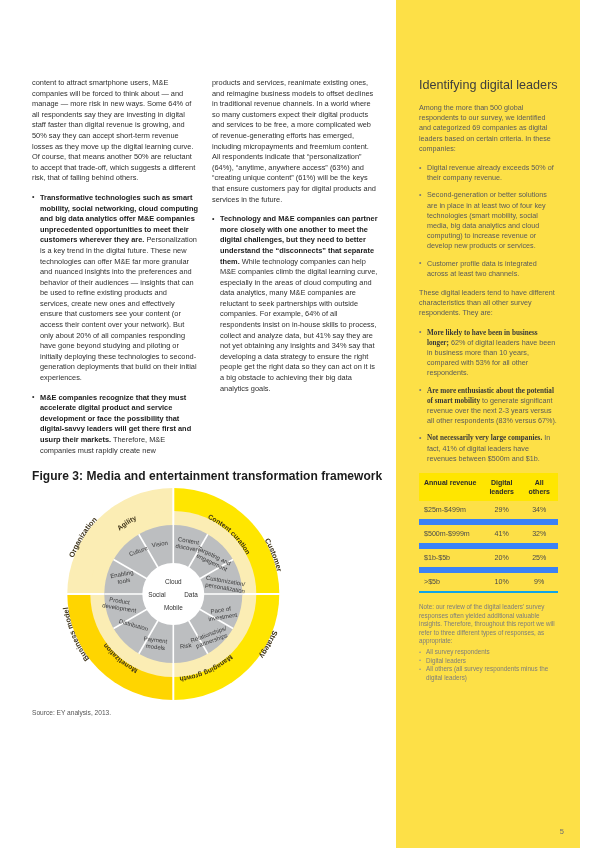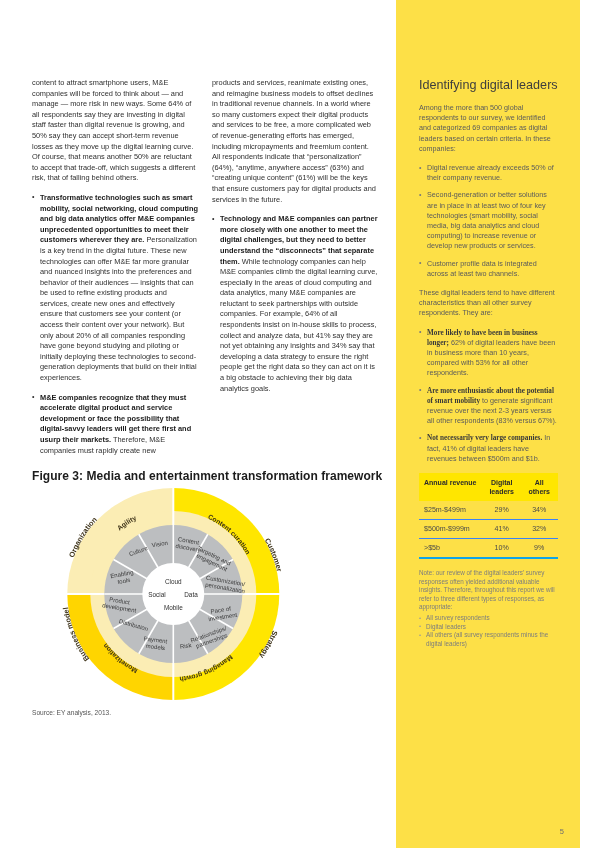--- a/index.html
+++ b/index.html
@@ -143,21 +143,21 @@
     text-align: left;
     vertical-align: top;
     line-height: 9px;
     border: none;
   }
   table.rev-table th.c { text-align: center; }
   table.rev-table td {
     font-size: 7.1px;
     color: #4a4a4a;
     padding: 4.5px 5px;
-    border-bottom: 1px solid #3b82f6;
+    border-bottom: 6px solid #3b82f6;
     line-height: 9px;
   }
   table.rev-table td.c { text-align: center; }
   table.rev-table tr:last-child td { border-bottom: 2px solid #0ea5e9; }
   table.rev-table col.c1 { width: 46%; }
   table.rev-table col.c2 { width: 27%; }
   table.rev-table col.c3 { width: 27%; }
   .note {
     font-size: 6.3px;
     line-height: 8.6px;
@@ -404,20 +404,25 @@
           <td>$25m-$499m</td>
           <td class="c">29%</td>
           <td class="c">34%</td>
         </tr>
         <tr>
           <td>$500m-$999m</td>
           <td class="c">41%</td>
           <td class="c">32%</td>
         </tr>
         <tr>
+          <td>$1b-$5b</td>
+          <td class="c">20%</td>
+          <td class="c">25%</td>
+        </tr>
+        <tr>
           <td>&gt;$5b</td>
           <td class="c">10%</td>
           <td class="c">9%</td>
         </tr>
       </tbody>
     </table>
 
     <div class="note">
       <span>Note: our review of the digital leaders’ survey responses often yielded additional valuable insights. Therefore, throughout this report we will refer to three different types of responses, as appropriate:</span>
       <ul>

